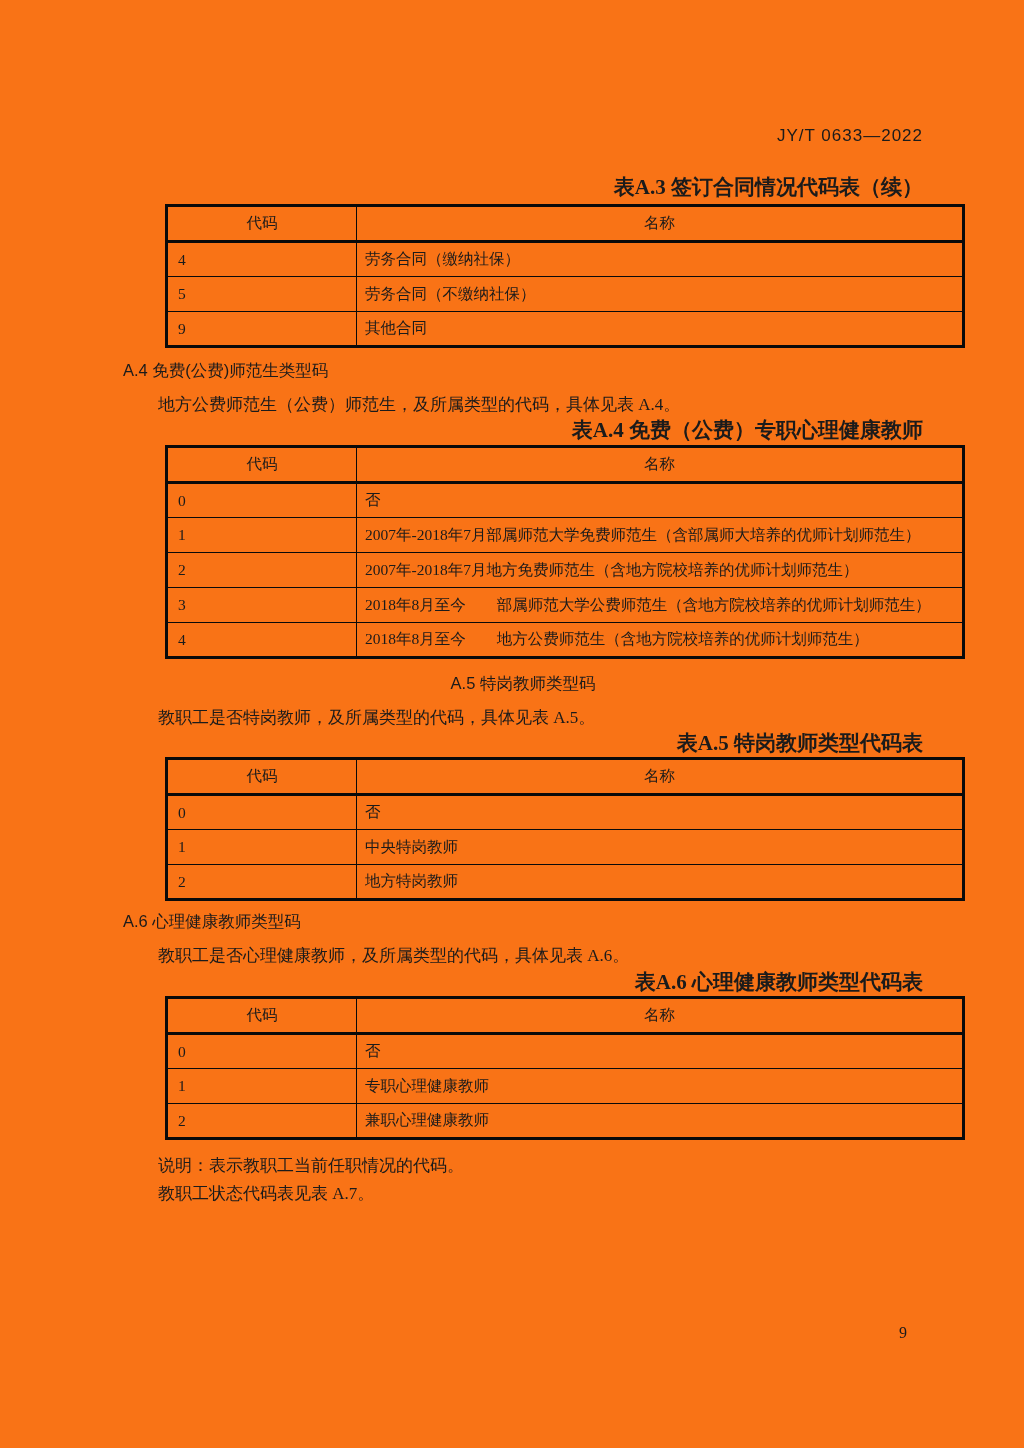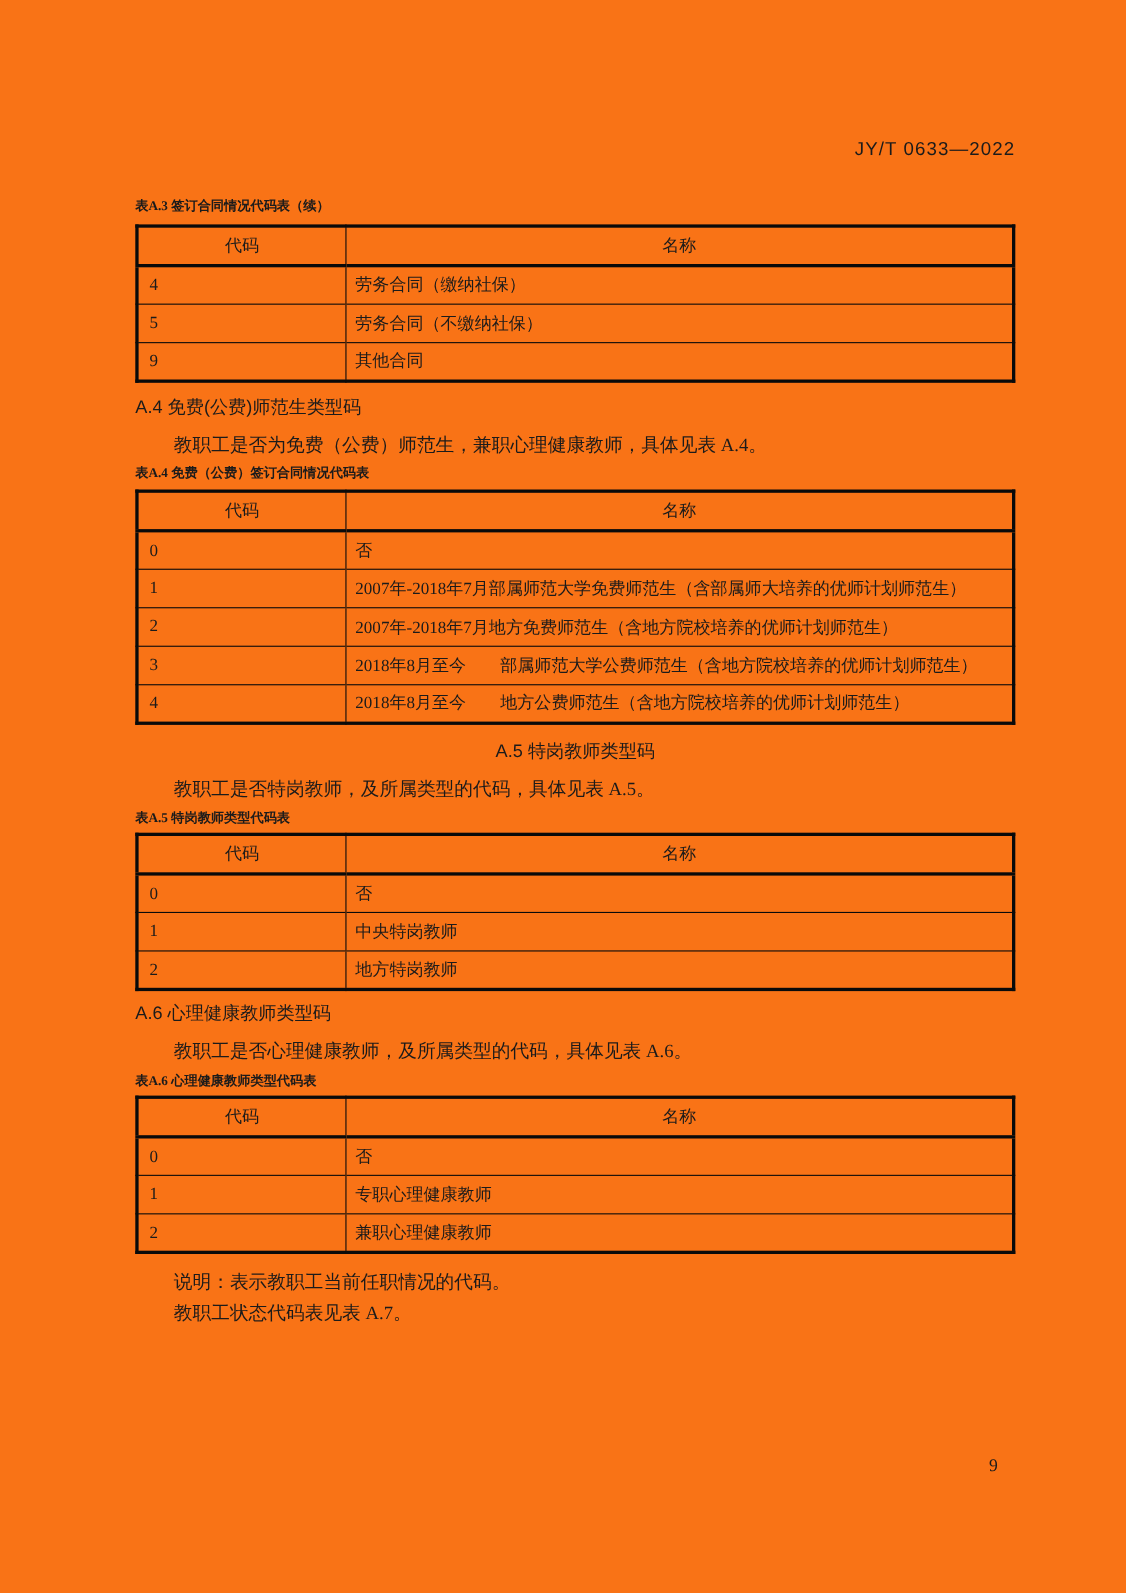--- a/index.html
+++ b/index.html
@@ -20,23 +20,23 @@
   }
   .doc-number {
     text-align:right;
     font-family:"Liberation Sans","DejaVu Sans",sans-serif;
     font-size:17px;
     letter-spacing:1px;
     height:18px;
     line-height:18px;
   }
   .table-title {
-    text-align:left;
+    text-align:right;
     font-weight:bold;
-    font-size:12px;
+    font-size:21px;
     height:19px;
     line-height:19px;
   }
   .tt-a3 { margin-top:33px; }
   .tt-a4 { margin-top:7px; }
   .tt-a5 { margin-top:7px; }
   .tt-a6 { margin-top:8px; }
   .section-heading {
     font-family:"Liberation Sans","DejaVu Sans",sans-serif;
     font-weight:normal;
@@ -60,20 +60,21 @@
     font-size:17px;
     line-height:28px;
     padding-left:35px;
   }
   .para-block div { height:28px; }
   table.code-table {
     border-collapse:collapse;
     width:800px;
     table-layout:fixed;
     border:3px solid #0a0a0a;
+    margin-left:42px;
   }
   .ct-a3 { margin-top:7px; }
   .ct-a4 { margin-top:5px; }
   .ct-a5 { margin-top:4px; }
   .ct-a6 { margin-top:4px; }
   table.code-table col.col-code { width:190px; }
   table.code-table th {
     height:36px;
     font-weight:normal;
     font-size:15.5px;
@@ -135,22 +136,22 @@
             <td>劳务合同（不缴纳社保）</td>
           </tr>
           <tr>
             <td>9</td>
             <td>其他合同</td>
           </tr>
         </tbody>
     </table>
 
     <div class="section-heading sh-a4">A.4 免费(公费)师范生类型码</div>
-    <div class="body-para">教职工是否为免费（公费）师范生，兼职心理健康教师，具体见表 A.4。</div>
-    <div class="table-title tt-a4">表A.4 免费（公费）签订合同情况代码表</div>
+    <div class="body-para">地方公费师范生（公费）师范生，及所属类型的代码，具体见表 A.4。</div>
+    <div class="table-title tt-a4">表A.4 免费（公费）专职心理健康教师</div>
     <table class="code-table ct-a4">
       <colgroup>
           <col class="col-code">
           <col>
         </colgroup>
       <thead>
         <tr>
           <th>代码</th>
           <th>名称</th>
         </tr>

